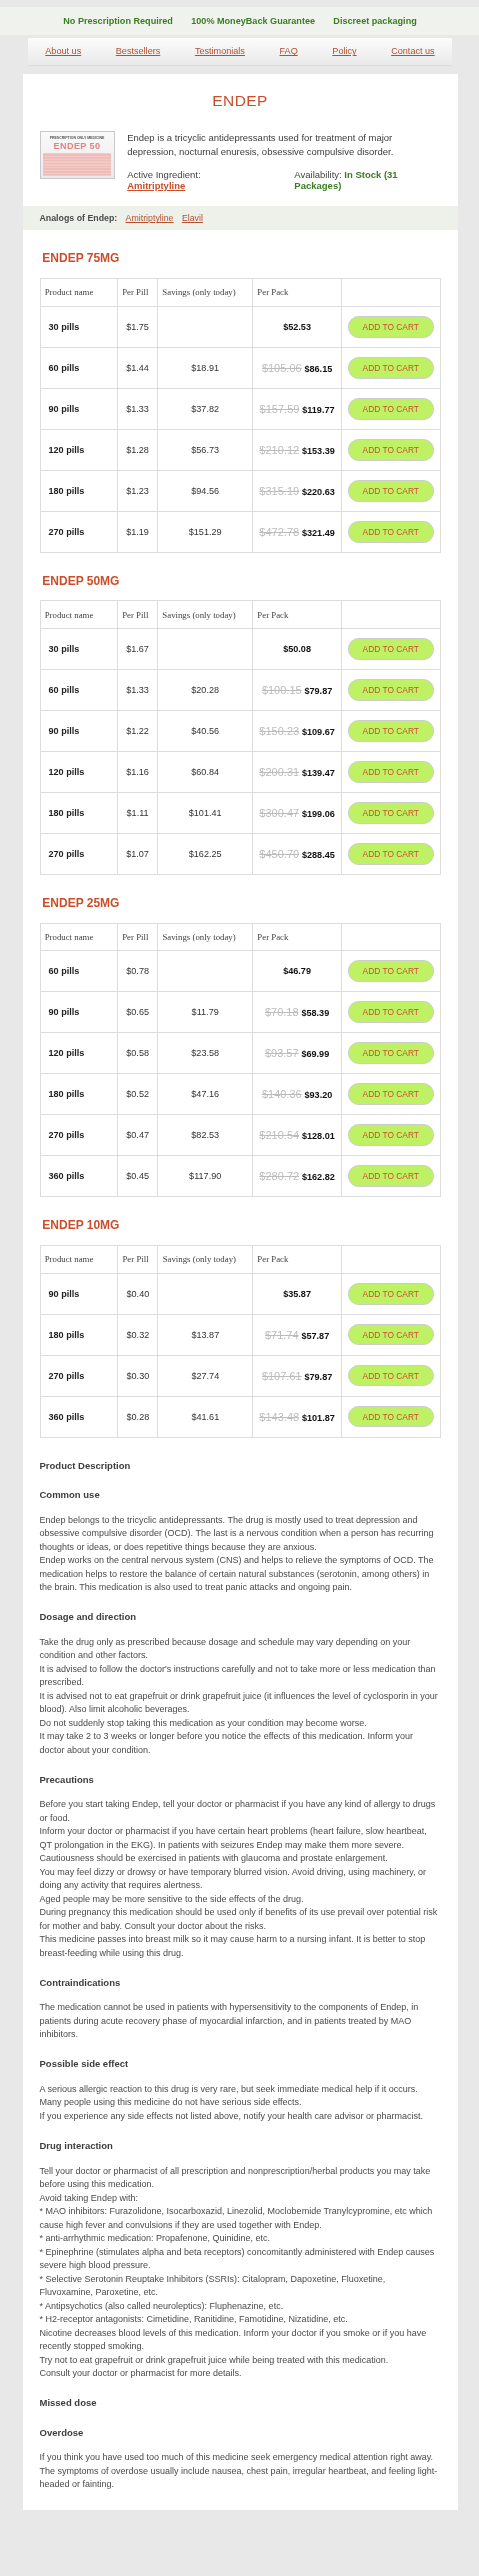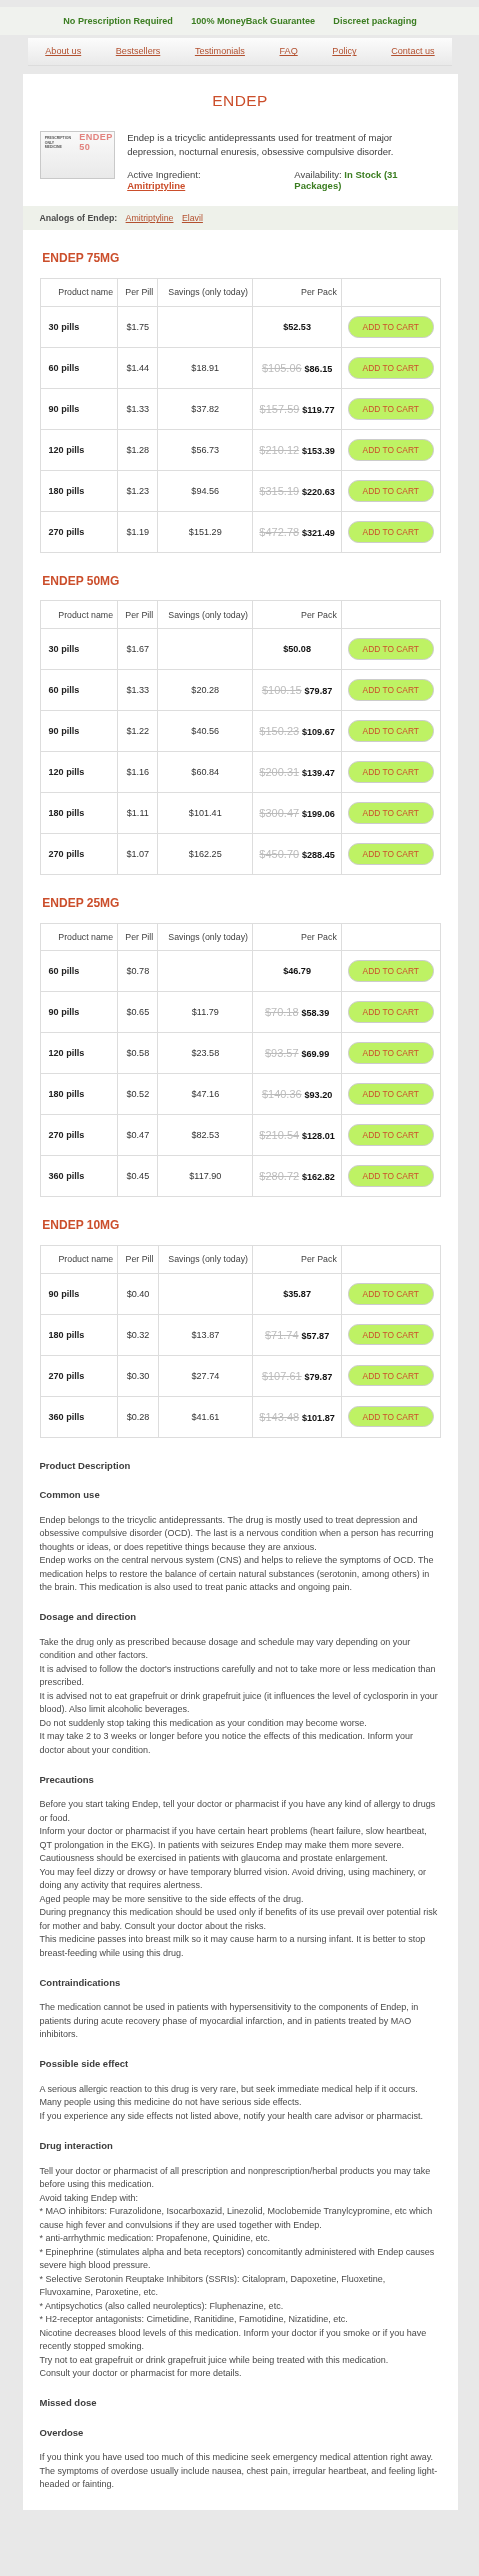--- a/index.html
+++ b/index.html
@@ -33,41 +33,41 @@
   }
   
   .card{
     margin:8.4px 22.5px 9.8px 22.5px;background:#fff;padding:15.5px 17px 18.3px 17px;
   }
   h1.product-title{color:var(--accent);font-size:15.5px;font-weight:normal;letter-spacing:0.4px;margin:2.8px 0 21px 0;text-align:center;}
   .product-info{display:flex;gap:12.7px;margin-bottom:15.5px;}
   .pill-box{
     width:75px;height:48px;flex:0 0 auto;border:0.7px solid #c9c9c9;
     background:linear-gradient(#fafafa,#e9e9e9);
-    display:flex;flex-direction:row;overflow:hidden;
+    display:flex;flex-direction:column;overflow:hidden;text-align:center;
   }
   .pill-box .pb-top{font-size:3.5px;font-weight:bold;color:#555;padding:3.5px 4.2px 0.7px 4.2px;line-height:1.3;}
   .pill-box .pb-name{color:#e2837f;font-weight:bold;font-size:9.1px;padding:0 4.2px;letter-spacing:0.4px;}
   .pill-box .pb-body{flex:1;margin:2.1px 2.8px 2.8px 2.8px;background:repeating-linear-gradient(#f3c9c6 0 1.4px,#eebcb9 1.4px 2.8px);}
   .product-text{font-size:9.5px;color:#3c3c3c;line-height:1.45;}
   .ingredient-row{display:flex;gap:39px;margin-top:9.8px;font-size:9.5px;}
   .ingredient-row a{color:var(--accent);font-weight:bold;text-decoration:underline;cursor:pointer;}
   .in-stock{color:var(--green);font-weight:bold;}
   .analogs{
     background:#eef1ea;margin:0 -17px;padding:7px 17px;font-size:8.8px;
     display:flex;gap:8.4px;align-items:flex-end;
   }
   .analogs b{color:#4a4a4a;}
   .analogs a{color:#b3502f;text-decoration:underline;cursor:pointer;}
   
   .table-title{color:var(--accent);font-size:12px;font-weight:bold;margin:21px 0 12.7px 2.8px;}
   table.price-table{width:100%;border-collapse:collapse;font-size:9.1px;}
   .price-table th{
     border:0.7px solid var(--border);font-weight:normal;color:#3f3f3f;
-    padding:8.4px 4.2px;text-align:right;font-size:8.8px;
+    padding:8.4px 4.2px;text-align:left;font-size:8.8px;font-family:Liberation Serif, serif;
   }
   .price-table td{border:0.7px solid var(--border);padding:9.1px 5.6px;text-align:center;}
   .price-table td.c-name{text-align:left;padding-left:8px;font-weight:bold;color:#222;width:84px;}
   .price-table td.c-pill{width:41px;color:#333;}
   .price-table td.c-save{width:103px;color:#333;}
   .price-table td.c-pack{width:89px;white-space:nowrap;}
   .old-price{color:#bcbcbc;text-decoration:line-through;font-size:11px;margin-right:2.8px;}
   .new-price{font-weight:bold;color:#111;}
   .cart-btn{
     display:inline-block;background:#bef264;border:0.7px solid #ccc;border-radius:10.6px;

